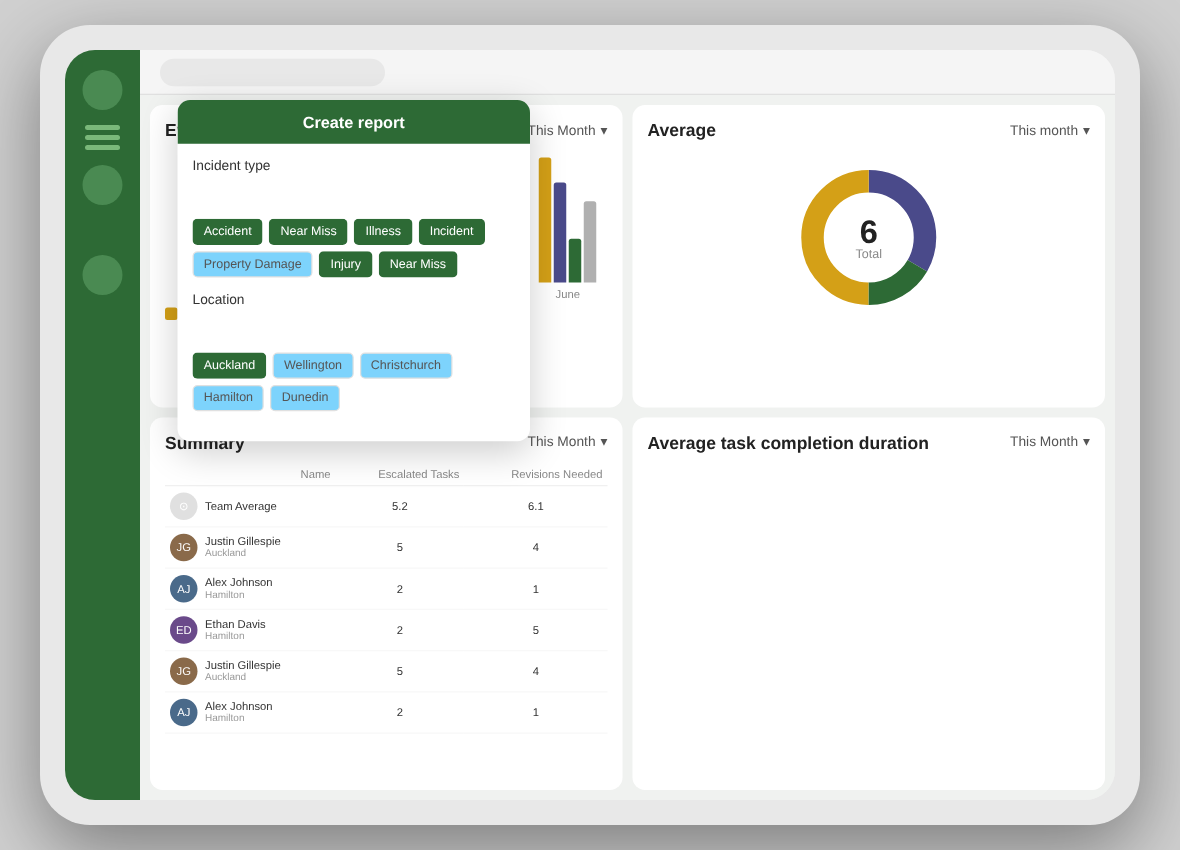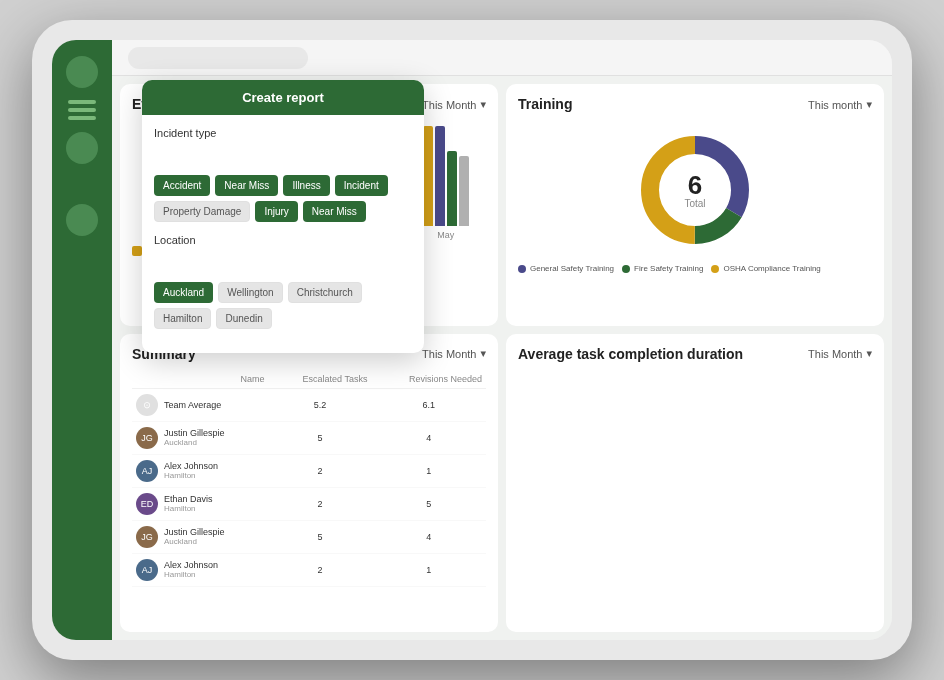--- a/index.html
+++ b/index.html
@@ -377,21 +377,21 @@
       cursor: pointer;
       border: 1px solid transparent;
     }
 
     .tag-active {
       background: #2d6a35;
       color: #fff;
     }
 
     .tag-inactive {
-      background: #e5e5e5;
+      background: #7dd3fc;
       color: #555;
       border-color: #e0e0e0;
     }
 
     
     .export-btn {
       position: absolute;
       bottom: 80px;
       left: 10px;
       background: #d4a017;
@@ -471,20 +471,29 @@
               <div class="month-group">
                 <div class="bars-row">
                   <div class="bar bar-injury" style="height:100px;"></div>
                   <div class="bar bar-illness" style="height:100px;"></div>
                   <div class="bar bar-open" style="height:75px;"></div>
                   <div class="bar bar-near" style="height:70px;"></div>
                 </div>
                 <span class="month-label">May</span>
               </div>
 
+              <div class="month-group">
+                <div class="bars-row">
+                  <div class="bar bar-injury" style="height:100px;"></div>
+                  <div class="bar bar-illness" style="height:80px;"></div>
+                  <div class="bar bar-open" style="height:35px;"></div>
+                  <div class="bar bar-near" style="height:65px;"></div>
+                </div>
+                <span class="month-label">June</span>
+              </div>
             </div>
 
             <div class="chart-legend">
               <div class="legend-item">
                 <div class="legend-dot" style="background:#d4a017;"></div>
                 <span>Injury</span>
               </div>
               <div class="legend-item">
                 <div class="legend-dot" style="background:#4a4a8a;"></div>
                 <span>Illness</span>
@@ -496,50 +505,36 @@
               <div class="legend-item">
                 <div class="legend-dot" style="background:#b0b0b0;"></div>
                 <span>Near miss</span>
               </div>
             </div>
           </div>
         </div>
 
         <div class="card training-card">
           <div class="card-header">
-            <span class="card-title">Training</span>
+            <span class="card-title">Average</span>
             <span class="card-filter">
               <span>This month</span>
               <span>▾</span>
             </span>
           </div>
           <div class="donut-chart">
             <svg class="donut-svg" viewBox="0 0 130 130">
 
               <circle cx="65" cy="65" r="45" fill="none" stroke="#4a4a8a" stroke-width="18" stroke-dasharray="94.25 282.74" stroke-dashoffset="0" transform="rotate(-90 65 65)"></circle>
               <circle cx="65" cy="65" r="45" fill="none" stroke="#2d6a35" stroke-width="18" stroke-dasharray="47.12 282.74" stroke-dashoffset="-94.25" transform="rotate(-90 65 65)"></circle>
               <circle cx="65" cy="65" r="45" fill="none" stroke="#d4a017" stroke-width="18" stroke-dasharray="141.37 282.74" stroke-dashoffset="-141.37" transform="rotate(-90 65 65)"></circle>
             </svg>
             <div class="donut-center">
               <div class="donut-number">6</div>
               <div class="donut-label">Total</div>
-            </div>
-          </div>
-          <div class="training-legend">
-            <div class="legend-item">
-              <div class="legend-dot-round" style="background:#4a4a8a;"></div>
-              <span>General Safety Training</span>
-            </div>
-            <div class="legend-item">
-              <div class="legend-dot-round" style="background:#2d6a35;"></div>
-              <span>Fire Safety Training</span>
-            </div>
-            <div class="legend-item">
-              <div class="legend-dot-round" style="background:#d4a017;"></div>
-              <span>OSHA Compliance Training</span>
             </div>
           </div>
         </div>
 
         <div class="card table-card">
           <div class="card-header">
             <span class="card-title">Summary</span>
             <span class="card-filter">
               <span>This Month</span>
               <span>▾</span>

